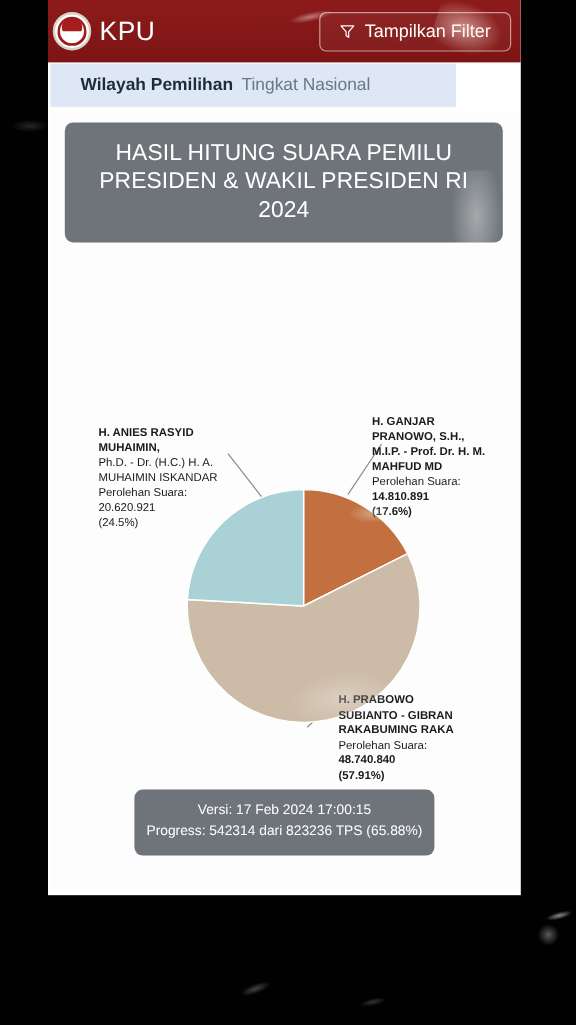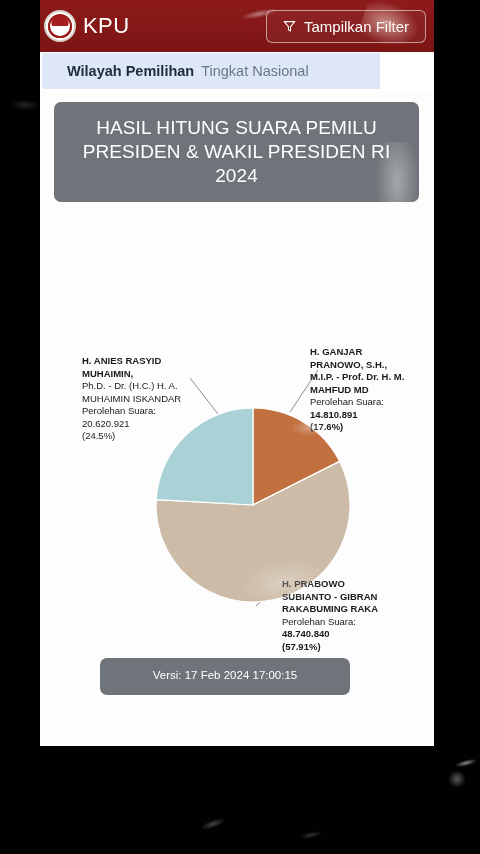--- a/index.html
+++ b/index.html
@@ -137,21 +137,21 @@
   .callout .votes{ font-weight: 700; }
 
   #callout-anies  { left: 40px;  top: 153px; width: 110px; }
   #callout-ganjar { left: 268px; top: 144px; width: 100px; }
   #callout-prabowo{ left: 240px; top: 376px; width: 110px; }
 
   .leader { position: absolute; overflow: visible; }
 
   
   #version-box {
-    position: absolute; left: 58px; top: 566px;
+    position: absolute; left: 70px; top: 566px;
     width: 250px;
     background: #6e7479;
     border-radius: 7px;
     padding: 9px 10px 10px;
     text-align: center;
     color: #fff;
   }
   #version-box .line { font-size: 11.5px; line-height: 1.55; }
 
   
@@ -283,20 +283,21 @@
           <div class="name">H. PRABOWO SUBIANTO - GIBRAN RAKABUMING RAKA</div>
           <div class="sub">Perolehan Suara:</div>
           <div class="votes">48.740.840</div>
           <div class="votes">(57.91%)</div>
         </div>
 
       </div>
 
       <div id="version-box">
         <div class="line">Versi: 17 Feb 2024 17:00:15</div>
+        <div class="line">Progress: 542314 dari 823236 TPS (65.88%)</div>
       </div>
 
     </div>
 
     <div class="glare" id="glare-1"></div>
     <div class="glare" id="glare-2"></div>
     <div class="glare" id="glare-3"></div>
     <div class="glare" id="glare-4"></div>
     <div class="glare" id="glare-5"></div>
 

